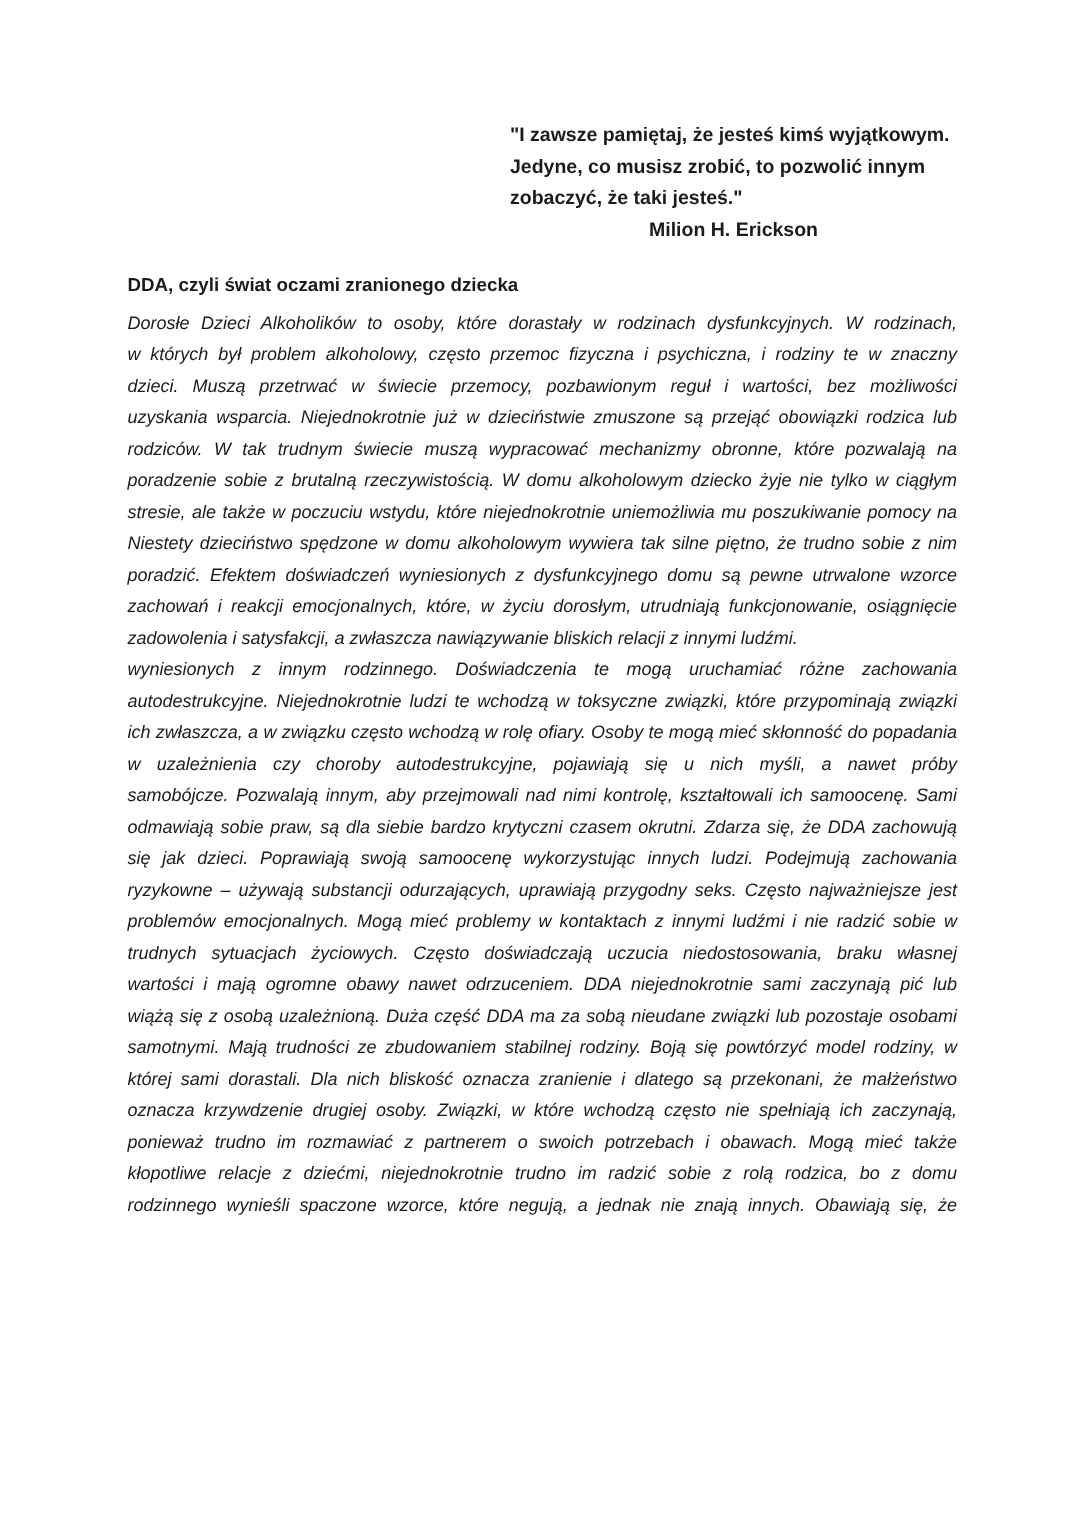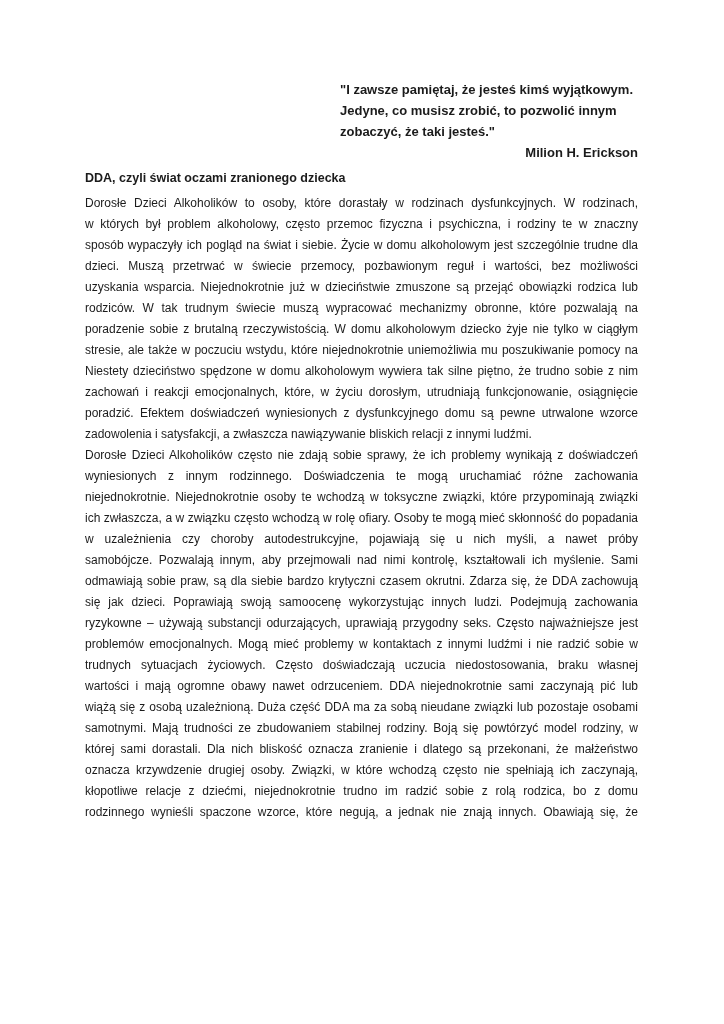--- a/index.html
+++ b/index.html
@@ -15,35 +15,35 @@
   .quote-block {
     position: absolute;
     left: 340px;
     top: 79px;
     width: 298px;
     font-size: 13px;
     font-weight: 700;
     line-height: 21px;
   }
   .quote-line { white-space: nowrap; }
-  .quote-attribution { text-align: right; }
+  .quote-attribution { text-align: center; }
   .article {
     position: absolute;
     left: 85px;
-    top: 168px;
+    top: 180px;
     width: 553px;
     font-size: 12px;
     line-height: 21px;
   }
   .heading {
     font-weight: 700;
     font-size: 12.5px;
     margin: 0 0 4px 0;
   }
-  .paragraph { margin: 0; }
+  .paragraph { margin: 0; font-style: italic; }
   .line {
     text-align: justify;
     text-align-last: justify;
   }
   .line-left {
     text-align-last: left;
   }
 </style>
 </head>
 <body>
@@ -58,47 +58,46 @@
       </div>
     <div class="quote-attribution">Milion H. Erickson</div>
   </div>
 
   <div class="article">
     <div class="heading">DDA, czyli świat oczami zranionego dziecka</div>
     <div>
         <div class="paragraph">
           <div class="line">Dorosłe Dzieci Alkoholików to osoby, które dorastały w rodzinach dysfunkcyjnych. W rodzinach,</div>
           <div class="line">w których był problem alkoholowy, często przemoc fizyczna i psychiczna, i rodziny te w znaczny</div>
-          <div class="line">sposób wypaczyły ich pogląd na świat i siebie. Życie w domu alkoholowym jest szczególnie trudne dla</div>
           <div class="line">dzieci. Muszą przetrwać w świecie przemocy, pozbawionym reguł i wartości, bez możliwości</div>
           <div class="line">uzyskania wsparcia. Niejednokrotnie już w dzieciństwie zmuszone są przejąć obowiązki rodzica lub</div>
           <div class="line">rodziców. W tak trudnym świecie muszą wypracować mechanizmy obronne, które pozwalają na</div>
           <div class="line">poradzenie sobie z brutalną rzeczywistością. W domu alkoholowym dziecko żyje nie tylko w ciągłym</div>
           <div class="line">stresie, ale także w poczuciu wstydu, które niejednokrotnie uniemożliwia mu poszukiwanie pomocy na</div>
           <div class="line">Niestety dzieciństwo spędzone w domu alkoholowym wywiera tak silne piętno, że trudno sobie z nim</div>
+          <div class="line">poradzić. Efektem doświadczeń wyniesionych z dysfunkcyjnego domu są pewne utrwalone wzorce</div>
           <div class="line">zachowań i reakcji emocjonalnych, które, w życiu dorosłym, utrudniają funkcjonowanie, osiągnięcie</div>
-          <div class="line">poradzić. Efektem doświadczeń wyniesionych z dysfunkcyjnego domu są pewne utrwalone wzorce</div>
           <div class="line line-left">zadowolenia i satysfakcji, a zwłaszcza nawiązywanie bliskich relacji z innymi ludźmi.</div>
         </div>
         <div class="paragraph">
-          <div class="line">Dorosłe Dzieci Alkoholików często nie zdają sobie sprawy, że ich problemy wynikają z doświadczeń</div>
           <div class="line">wyniesionych z innym rodzinnego. Doświadczenia te mogą uruchamiać różne zachowania</div>
-          <div class="line">niejednokrotnie. Niejednokrotnie osoby te wchodzą w toksyczne związki, które przypominają związki</div>
+          <div class="line">autodestrukcyjne. Niejednokrotnie ludzi te wchodzą w toksyczne związki, które przypominają związki</div>
           <div class="line">ich zwłaszcza, a w związku często wchodzą w rolę ofiary. Osoby te mogą mieć skłonność do popadania</div>
           <div class="line">w uzależnienia czy choroby autodestrukcyjne, pojawiają się u nich myśli, a nawet próby</div>
-          <div class="line">samobójcze. Pozwalają innym, aby przejmowali nad nimi kontrolę, kształtowali ich myślenie. Sami</div>
+          <div class="line">samobójcze. Pozwalają innym, aby przejmowali nad nimi kontrolę, kształtowali ich samoocenę. Sami</div>
           <div class="line">odmawiają sobie praw, są dla siebie bardzo krytyczni czasem okrutni. Zdarza się, że DDA zachowują</div>
           <div class="line">się jak dzieci. Poprawiają swoją samoocenę wykorzystując innych ludzi. Podejmują zachowania</div>
           <div class="line">ryzykowne – używają substancji odurzających, uprawiają przygodny seks. Często najważniejsze jest</div>
           <div class="line">problemów emocjonalnych. Mogą mieć problemy w kontaktach z innymi ludźmi i nie radzić sobie w</div>
           <div class="line">trudnych sytuacjach życiowych. Często doświadczają uczucia niedostosowania, braku własnej</div>
           <div class="line">wartości i mają ogromne obawy nawet odrzuceniem. DDA niejednokrotnie sami zaczynają pić lub</div>
           <div class="line">wiążą się z osobą uzależnioną. Duża część DDA ma za sobą nieudane związki lub pozostaje osobami</div>
           <div class="line">samotnymi. Mają trudności ze zbudowaniem stabilnej rodziny. Boją się powtórzyć model rodziny, w</div>
           <div class="line">której sami dorastali. Dla nich bliskość oznacza zranienie i dlatego są przekonani, że małżeństwo</div>
           <div class="line">oznacza krzywdzenie drugiej osoby. Związki, w które wchodzą często nie spełniają ich zaczynają,</div>
+          <div class="line">ponieważ trudno im rozmawiać z partnerem o swoich potrzebach i obawach. Mogą mieć także</div>
           <div class="line">kłopotliwe relacje z dziećmi, niejednokrotnie trudno im radzić sobie z rolą rodzica, bo z domu</div>
           <div class="line">rodzinnego wynieśli spaczone wzorce, które negują, a jednak nie znają innych. Obawiają się, że</div>
         </div>
       </div>
   </div>
 
 </div>
 
 </body></html>

